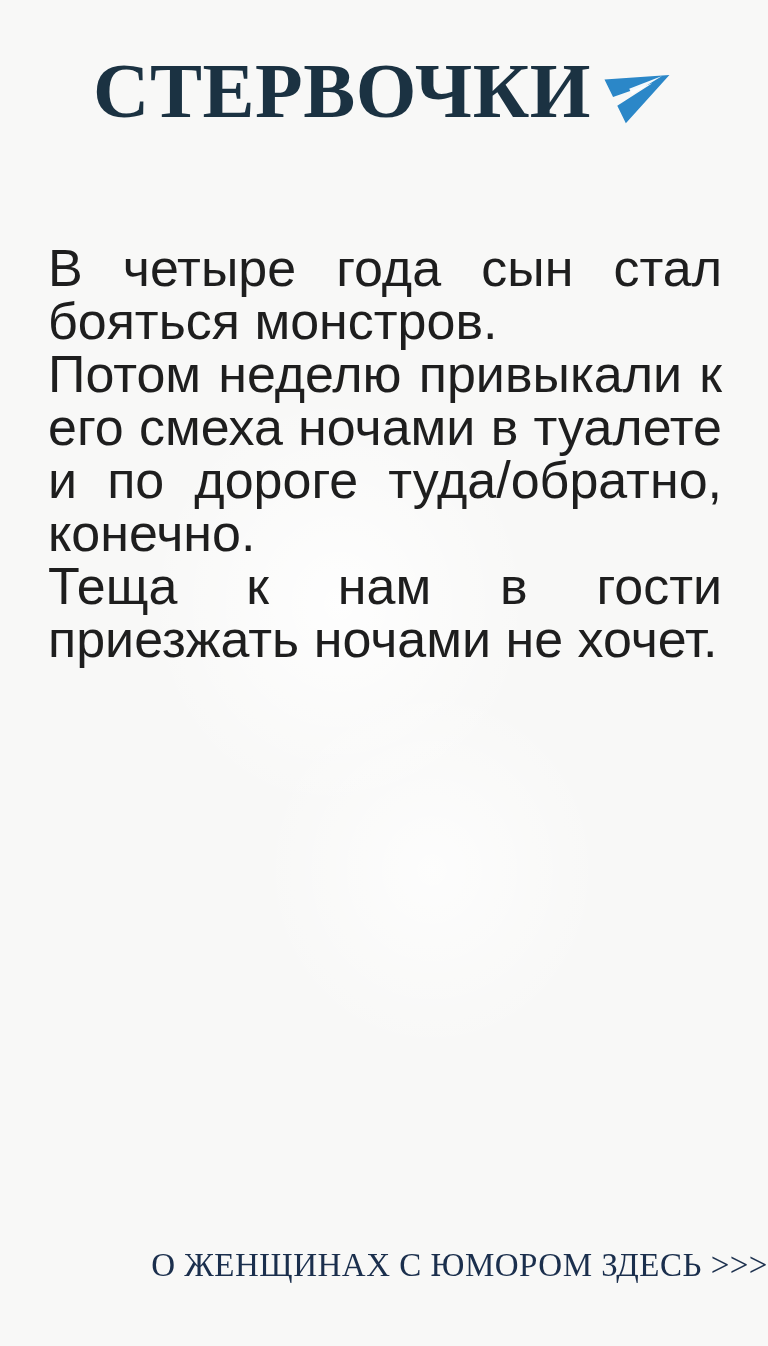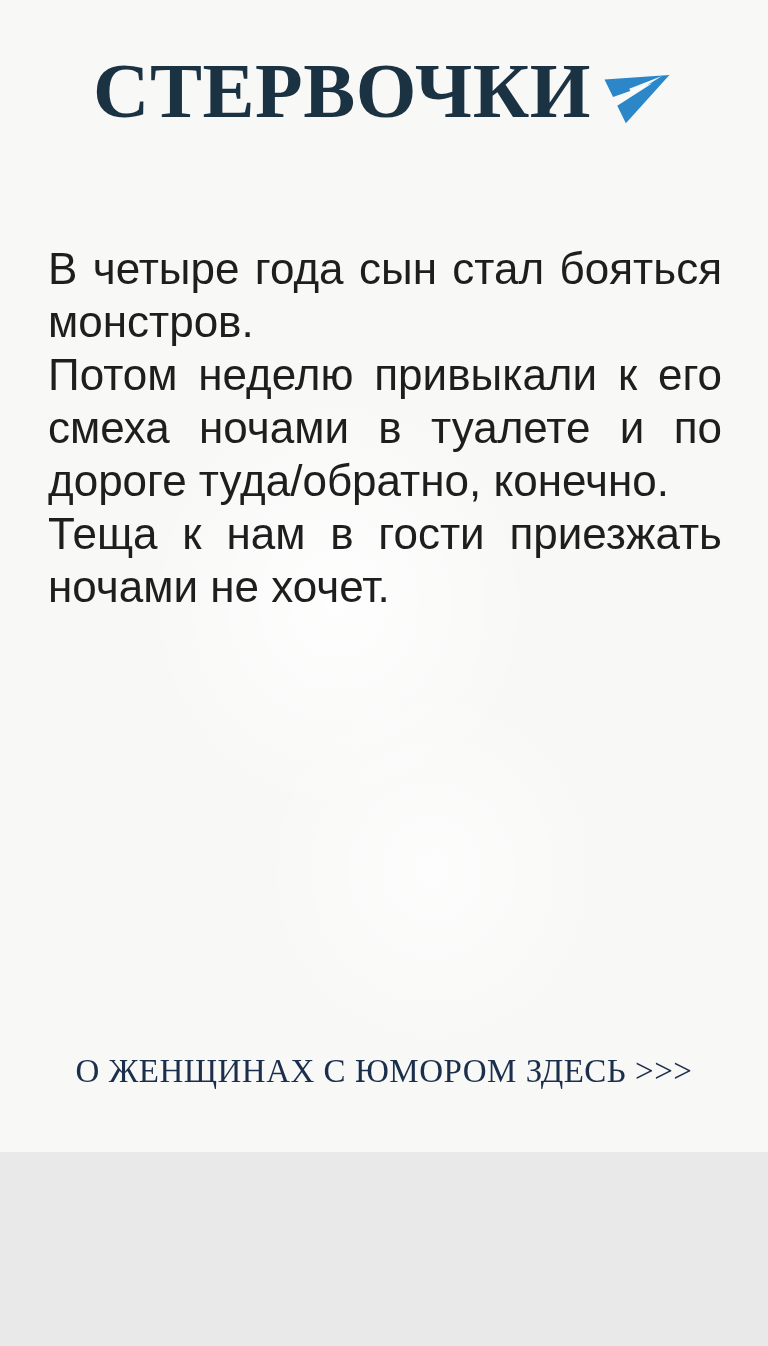--- a/index.html
+++ b/index.html
@@ -3,21 +3,21 @@
 <meta charset="utf-8">
 <style>
   html, body {
     margin: 0;
     padding: 0;
     background: #e9e9e9;
   }
   .page {
     position: relative;
     width: 768px;
-    height: 1152px;
+    height: 1346px;
     margin: 0 auto;
     background: #f8f8f7;
     overflow: hidden;
     font-family: "Liberation Sans", sans-serif;
   }
   .watermark {
     position: absolute;
     left: 60px;
     top: 300px;
     width: 620px;
@@ -48,34 +48,34 @@
   .tg-icon {
     width: 68px;
     height: 68px;
     transform: rotate(-26deg) translateY(-2px);
     flex: 0 0 auto;
   }
   .story {
     position: relative;
     margin: 112px 46px 4px 48px;
     color: #1e1e1e;
-    font-size: 44px;
+    font-size: 52px;
     line-height: 53px;
   }
   .story p {
     margin: 0;
     text-align: justify;
     text-justify: inter-word;
   }
   .footer-link {
     position: absolute;
     left: 0;
     right: 0;
     bottom: 62px;
-    text-align: center;
+    text-align: right;
     font-family: "Liberation Serif", serif;
     font-size: 33px;
     color: #1b2f4d;
     letter-spacing: 0.5px;
     cursor: pointer;
     white-space: nowrap;
   }
 </style>
 </head>
 <body>

